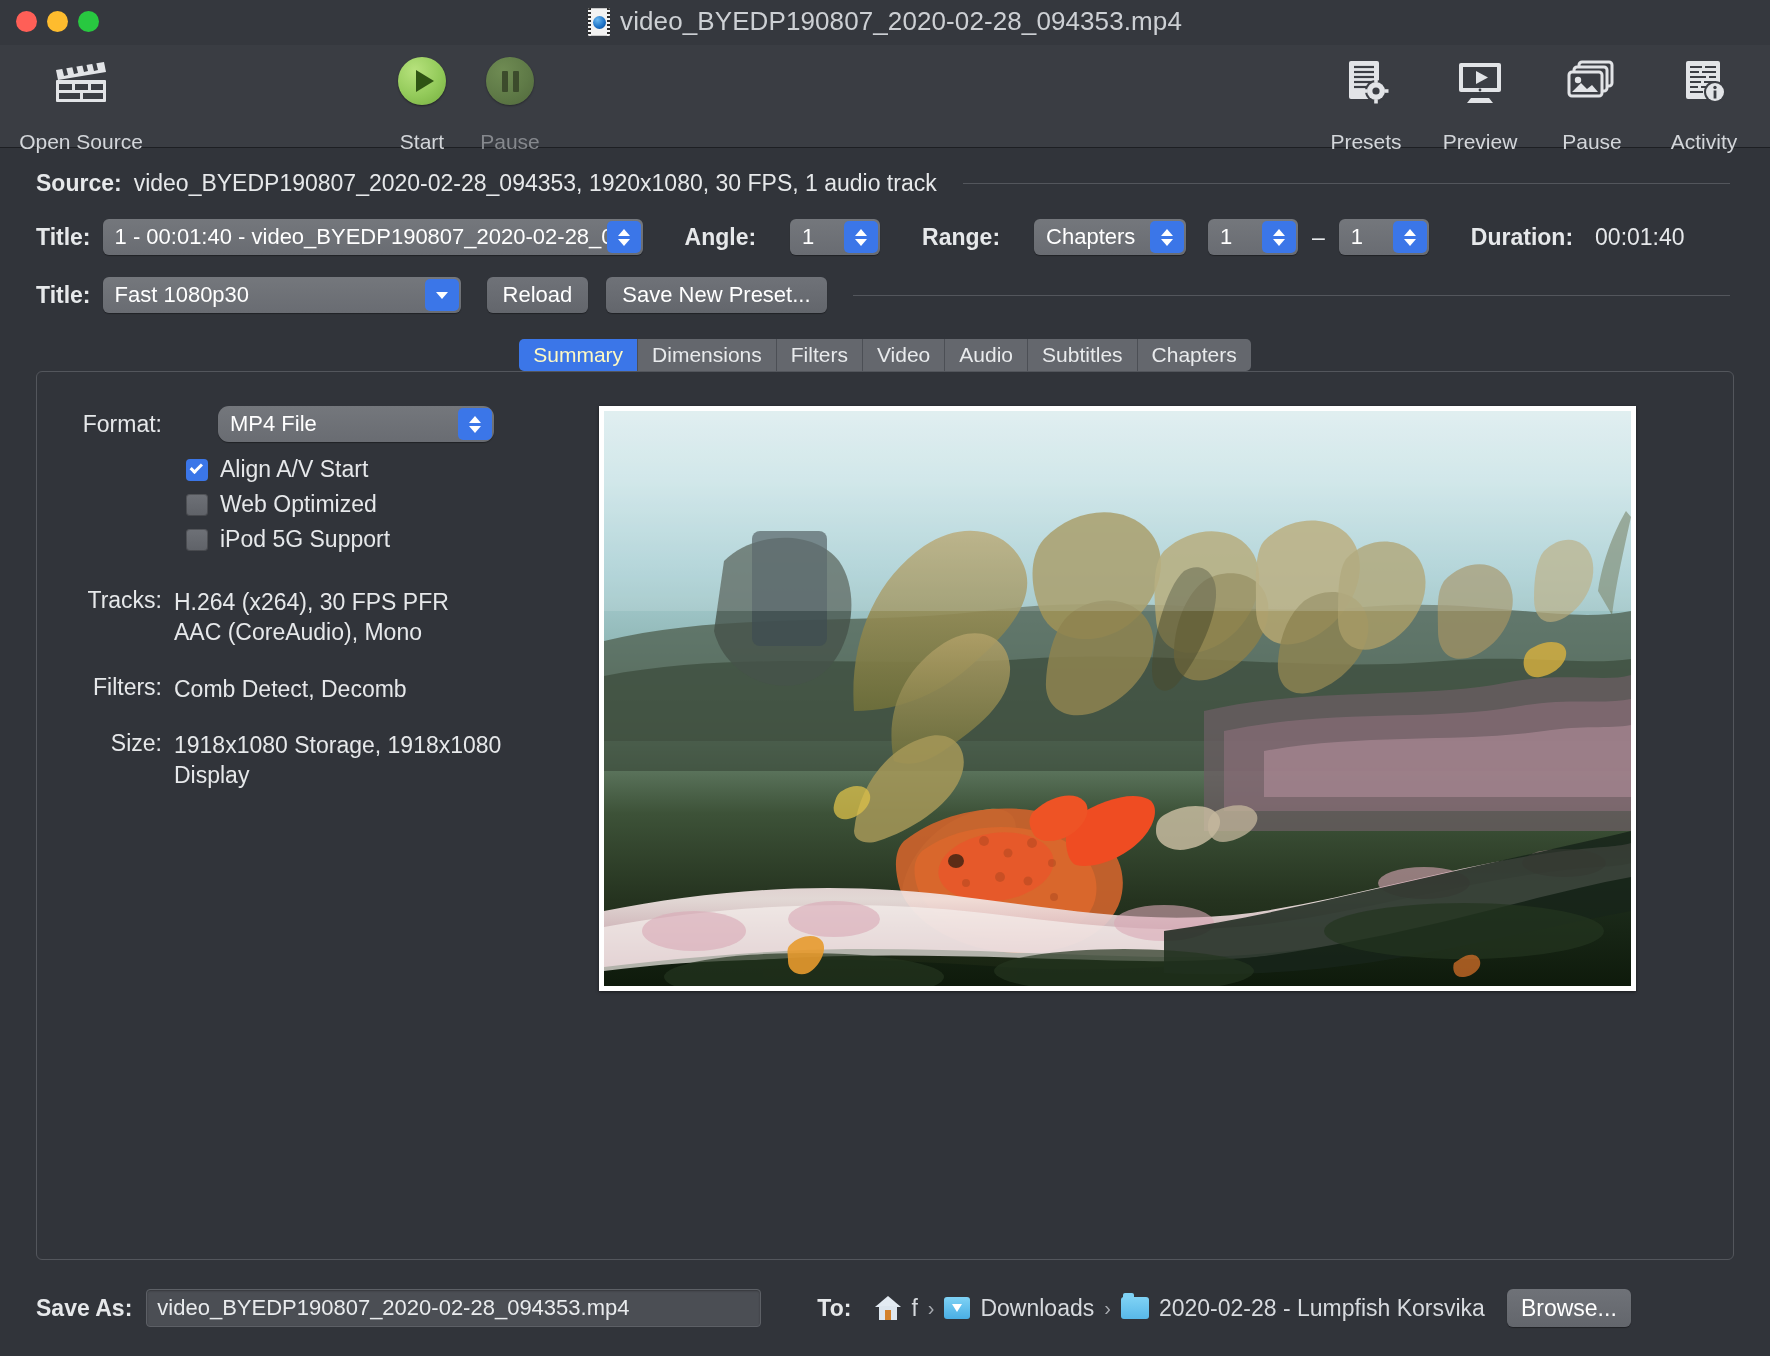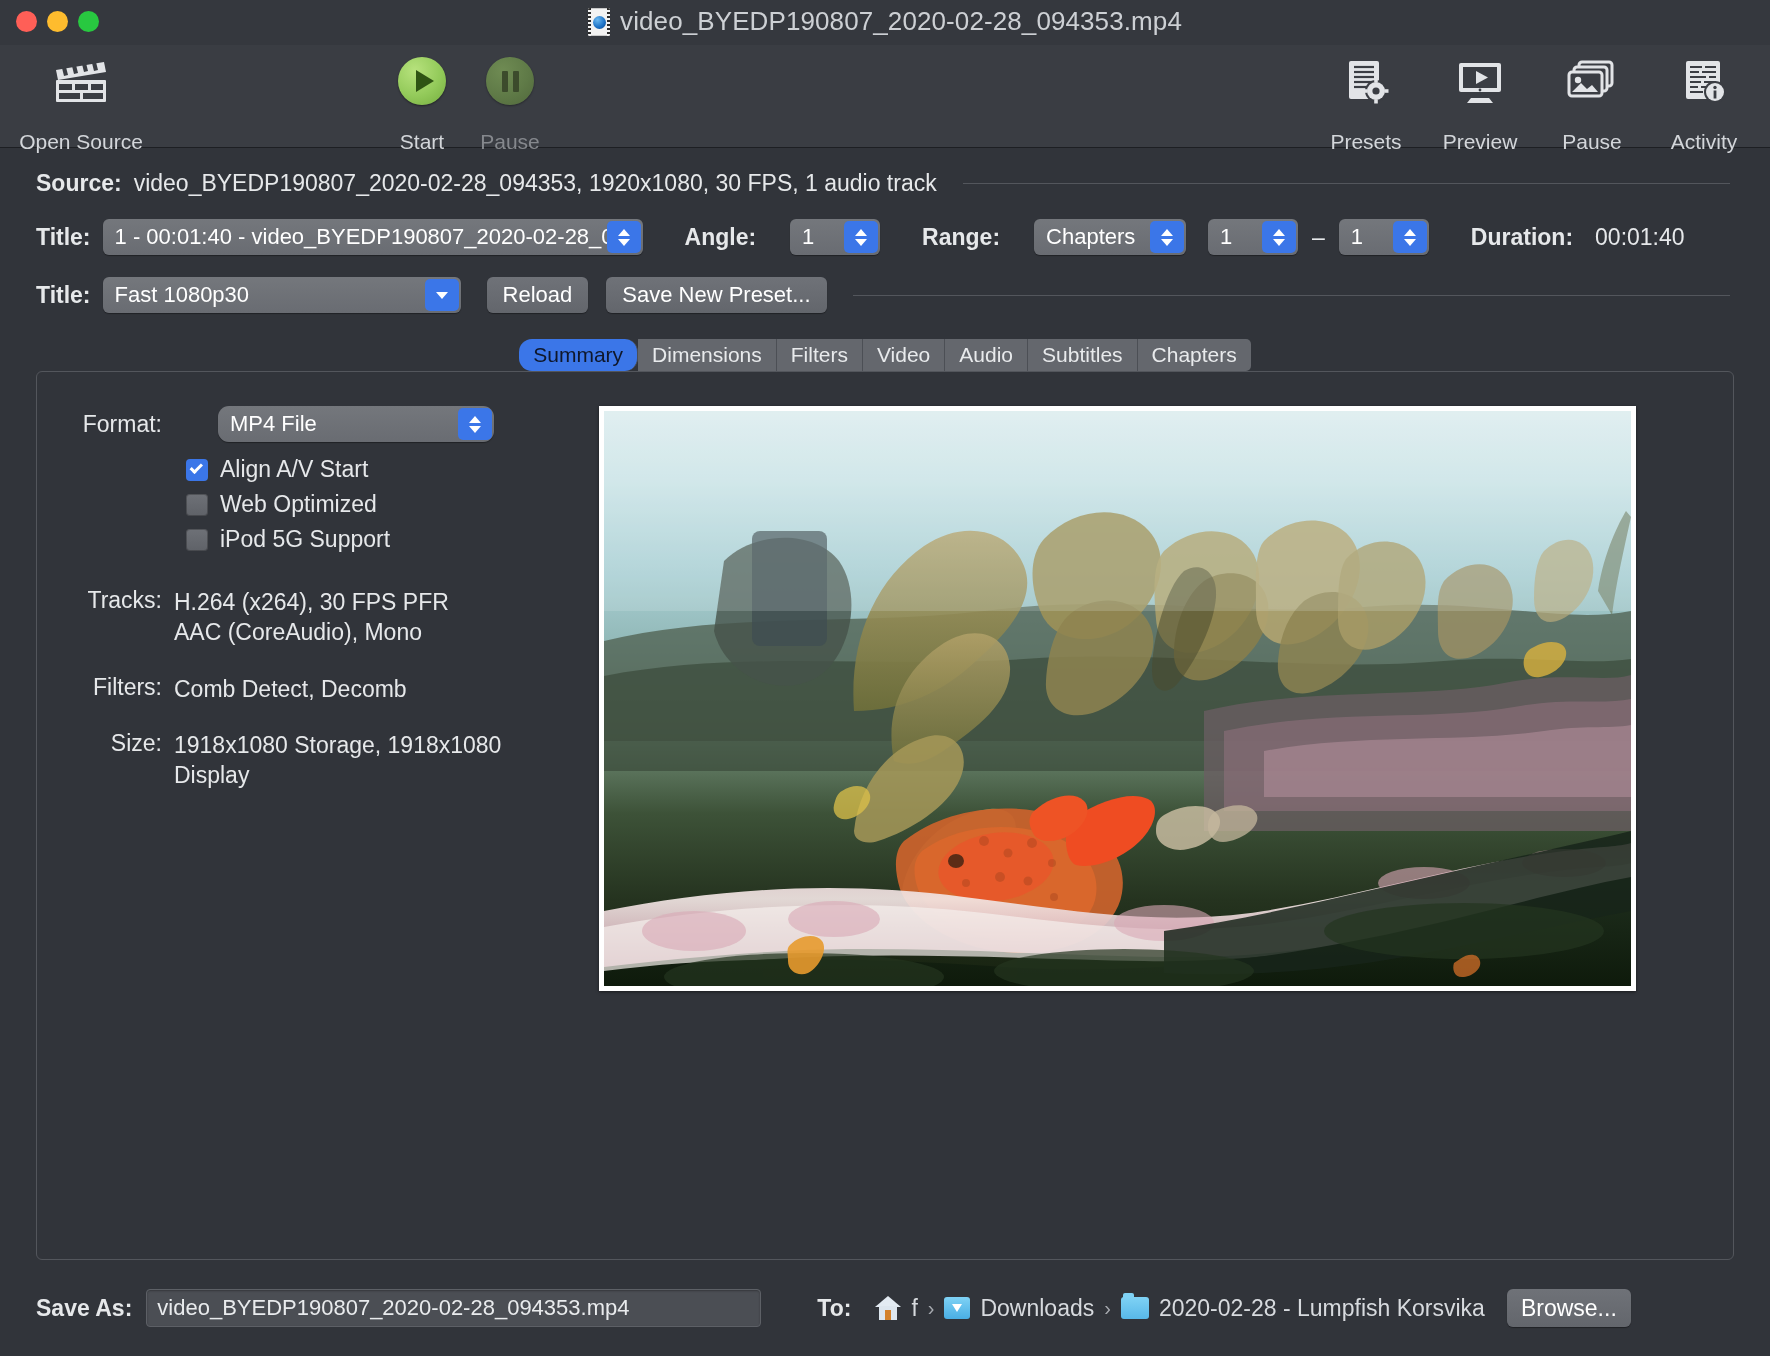--- a/index.html
+++ b/index.html
@@ -186,21 +186,21 @@
   .tab {
     height: 32px;
     background: #64676d;
     color: #e8eaec; font-size: 21px;
     display: flex; align-items: center; justify-content: center;
     padding: 0 14px;
     border-right: 1px solid #4c4f55;
   }
   .tab:first-child { border-radius: 5px 0 0 5px; }
   .tab:last-child { border-radius: 0 5px 5px 0; border-right: none; }
-  .tab.active { background: #3b76e8; color: #0f172a; border-radius: 13px; }
+  .tab.active { background: #3b76e8; color: #fef9c3; }
 
   .panel {
     margin-top: 14px;
     border: 1px solid #53565c;
     border-radius: 6px;
     background: #31343a;
     flex: 1 1 auto;
     display: flex;
     padding: 34px 0 0 0;
     position: relative;

